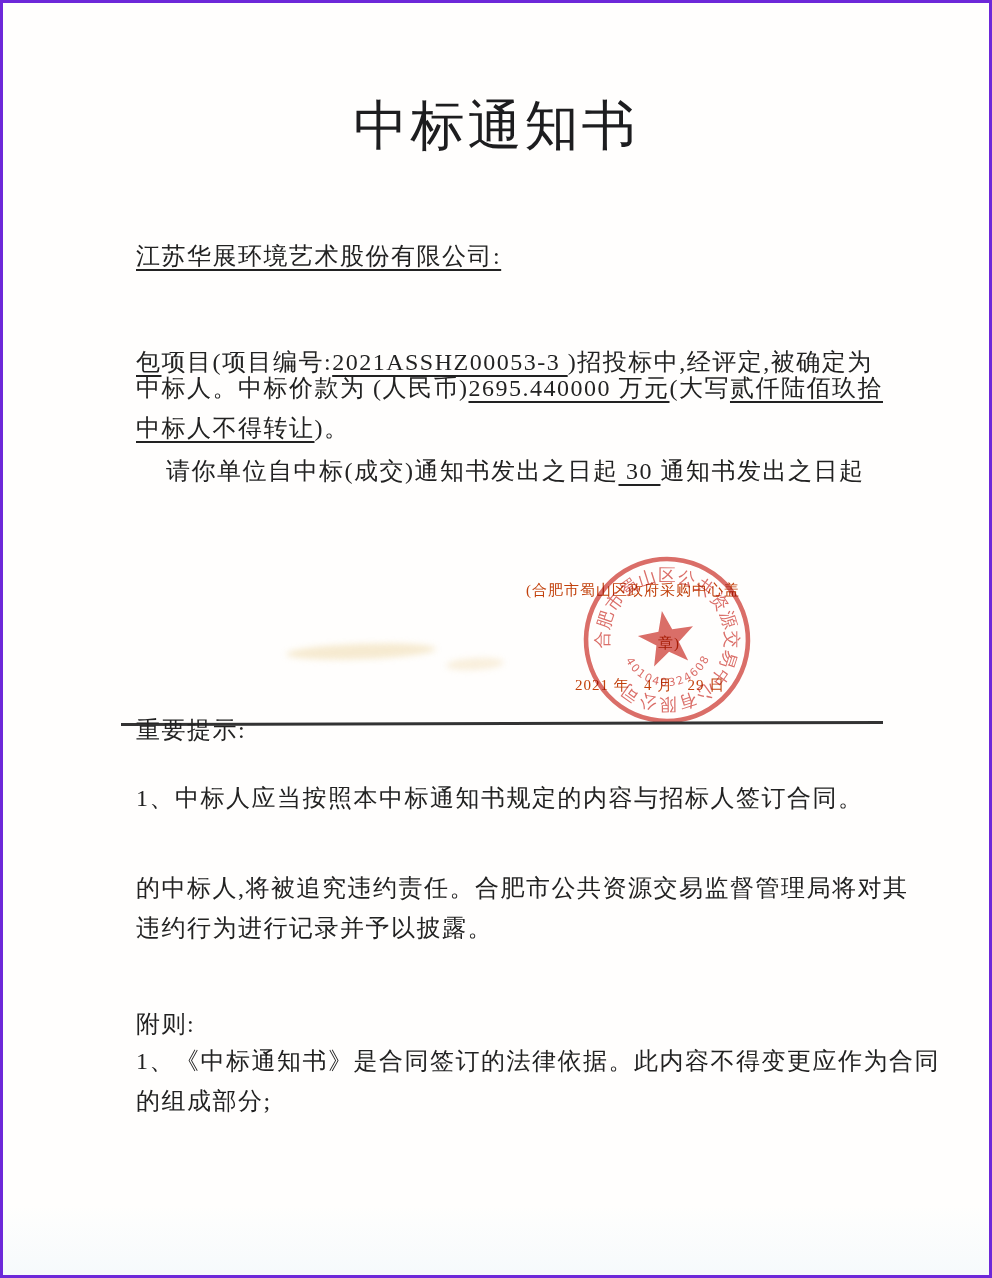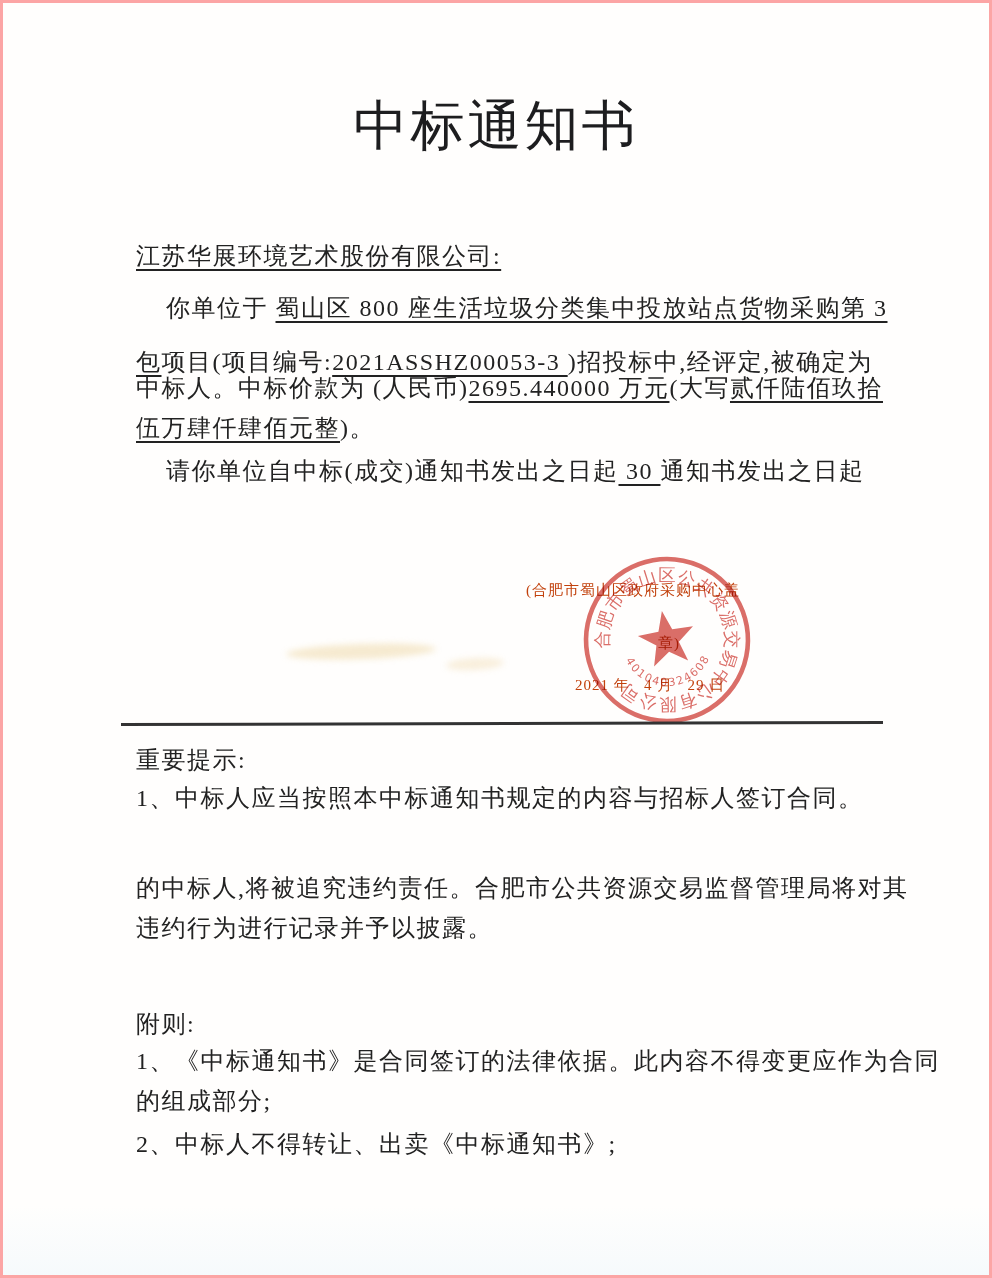--- a/index.html
+++ b/index.html
@@ -1,18 +1,18 @@
 <!DOCTYPE html>
 <html><head>
 <meta charset="utf-8">
 <style>
   html,body{margin:0;padding:0;background:#fff;}
   .page{
     position:relative;width:992px;height:1278px;box-sizing:border-box;
-    background:#fffefd;border:3px solid #fca5a5;overflow:hidden;
+    background:#fffefd;border:3px solid #6d28d9;overflow:hidden;
     font-family:"Liberation Serif","DejaVu Serif",serif;color:#1d1d1f;
   }
   .title{
     position:absolute;top:92px;left:0;width:100%;text-align:center;
     font-size:54px;letter-spacing:3px;line-height:1.15;white-space:pre;
   }
   .ln{
     position:absolute;left:133px;font-size:24px;line-height:1.3;
     letter-spacing:1.5px;white-space:pre;color:#222;
   }
@@ -38,24 +38,23 @@
 </style>
 </head>
 <body>
 
 <div class="page">
 
   <div class="title">中标通知书</div>
 
   <div class="ln uline" style="top:238px">江苏华展环境艺术股份有限公司:</div>
 
-  <div class="ln indent" style="top:290px"><span>你单位于 </span><span class="u">蜀山区 800 座生活垃圾分类集中投放站点货物采购第 3</span></div>
   <div class="ln" style="top:344px"><span class="u">包</span><span>项目(项目编号:</span><span class="u">2021ASSHZ00053-3 </span><span>)招投标中,经评定,被确定为</span></div>
   <div class="ln" style="top:370px"><span>中标人。中标价款为 (人民币)</span><span class="u">2695.440000 万元</span><span>(大写</span><span class="u">贰仟陆佰玖拾</span></div>
-  <div class="ln" style="top:410px"><span class="u">伍万肆仟肆佰元整</span><span>)。</span></div>
+  <div class="ln" style="top:410px"><span class="u">中标人不得转让</span><span>)。</span></div>
 
   <div class="ln indent" style="top:453px"><span>请你单位自中标(成交)通知书发出之日起</span><span class="u"> 30 </span><span>通知书发出之日起</span></div>
 
   <div class="sig" style="left:523px;top:578px">(合肥市蜀山区政府采购中心盖</div>
   <div class="sig" style="left:655px;top:631px">章)</div>
   <div class="sig" style="left:572px;top:673px">2021 年   4 月   29 日</div>
 
   <svg class="seal" viewBox="0 0 200 200">
     <defs>
       <path id="ringPath" d="M 100,100 m -64,0 a 64,64 0 1,1 128,0 a 64,64 0 1,1 -128,0"></path>
@@ -66,27 +65,26 @@
       <textPath href="#ringPath" startOffset="2">合肥市蜀山区公共资源交易中心有限公司</textPath>
     </text>
     <polygon points="100,68 107.6,89.5 130.4,90.1 112.4,104 118.8,125.9 100,113 81.2,125.9 87.6,104 69.6,90.1 92.4,89.5" fill="#d4544e"></polygon>
     <text font-size="12" fill="#d4544e" letter-spacing="2" font-family="DejaVu Sans, sans-serif">
       <textPath href="#numPath" startOffset="14">401040324608</textPath>
     </text>
   </svg>
 
   <div class="divider"></div>
 
-  <div class="ln" style="top:742px">重要提示:</div>
+  <div class="ln" style="top:712px">重要提示:</div>
   <div class="ln" style="top:780px">1、中标人应当按照本中标通知书规定的内容与招标人签订合同。</div>
   <div class="ln" style="top:870px">的中标人,将被追究违约责任。合肥市公共资源交易监督管理局将对其</div>
   <div class="ln" style="top:910px">违约行为进行记录并予以披露。</div>
 
   <div class="ln" style="top:1006px">附则:</div>
   <div class="ln" style="top:1043px">1、《中标通知书》是合同签订的法律依据。此内容不得变更应作为合同</div>
   <div class="ln" style="top:1083px">的组成部分;</div>
-  <div class="ln" style="top:1126px">2、中标人不得转让、出卖《中标通知书》;</div>
 
   <div class="artifact a1"></div>
   <div class="artifact a2"></div>
   <div class="bottom-tint"></div>
 
 </div>
 
 </body></html>

